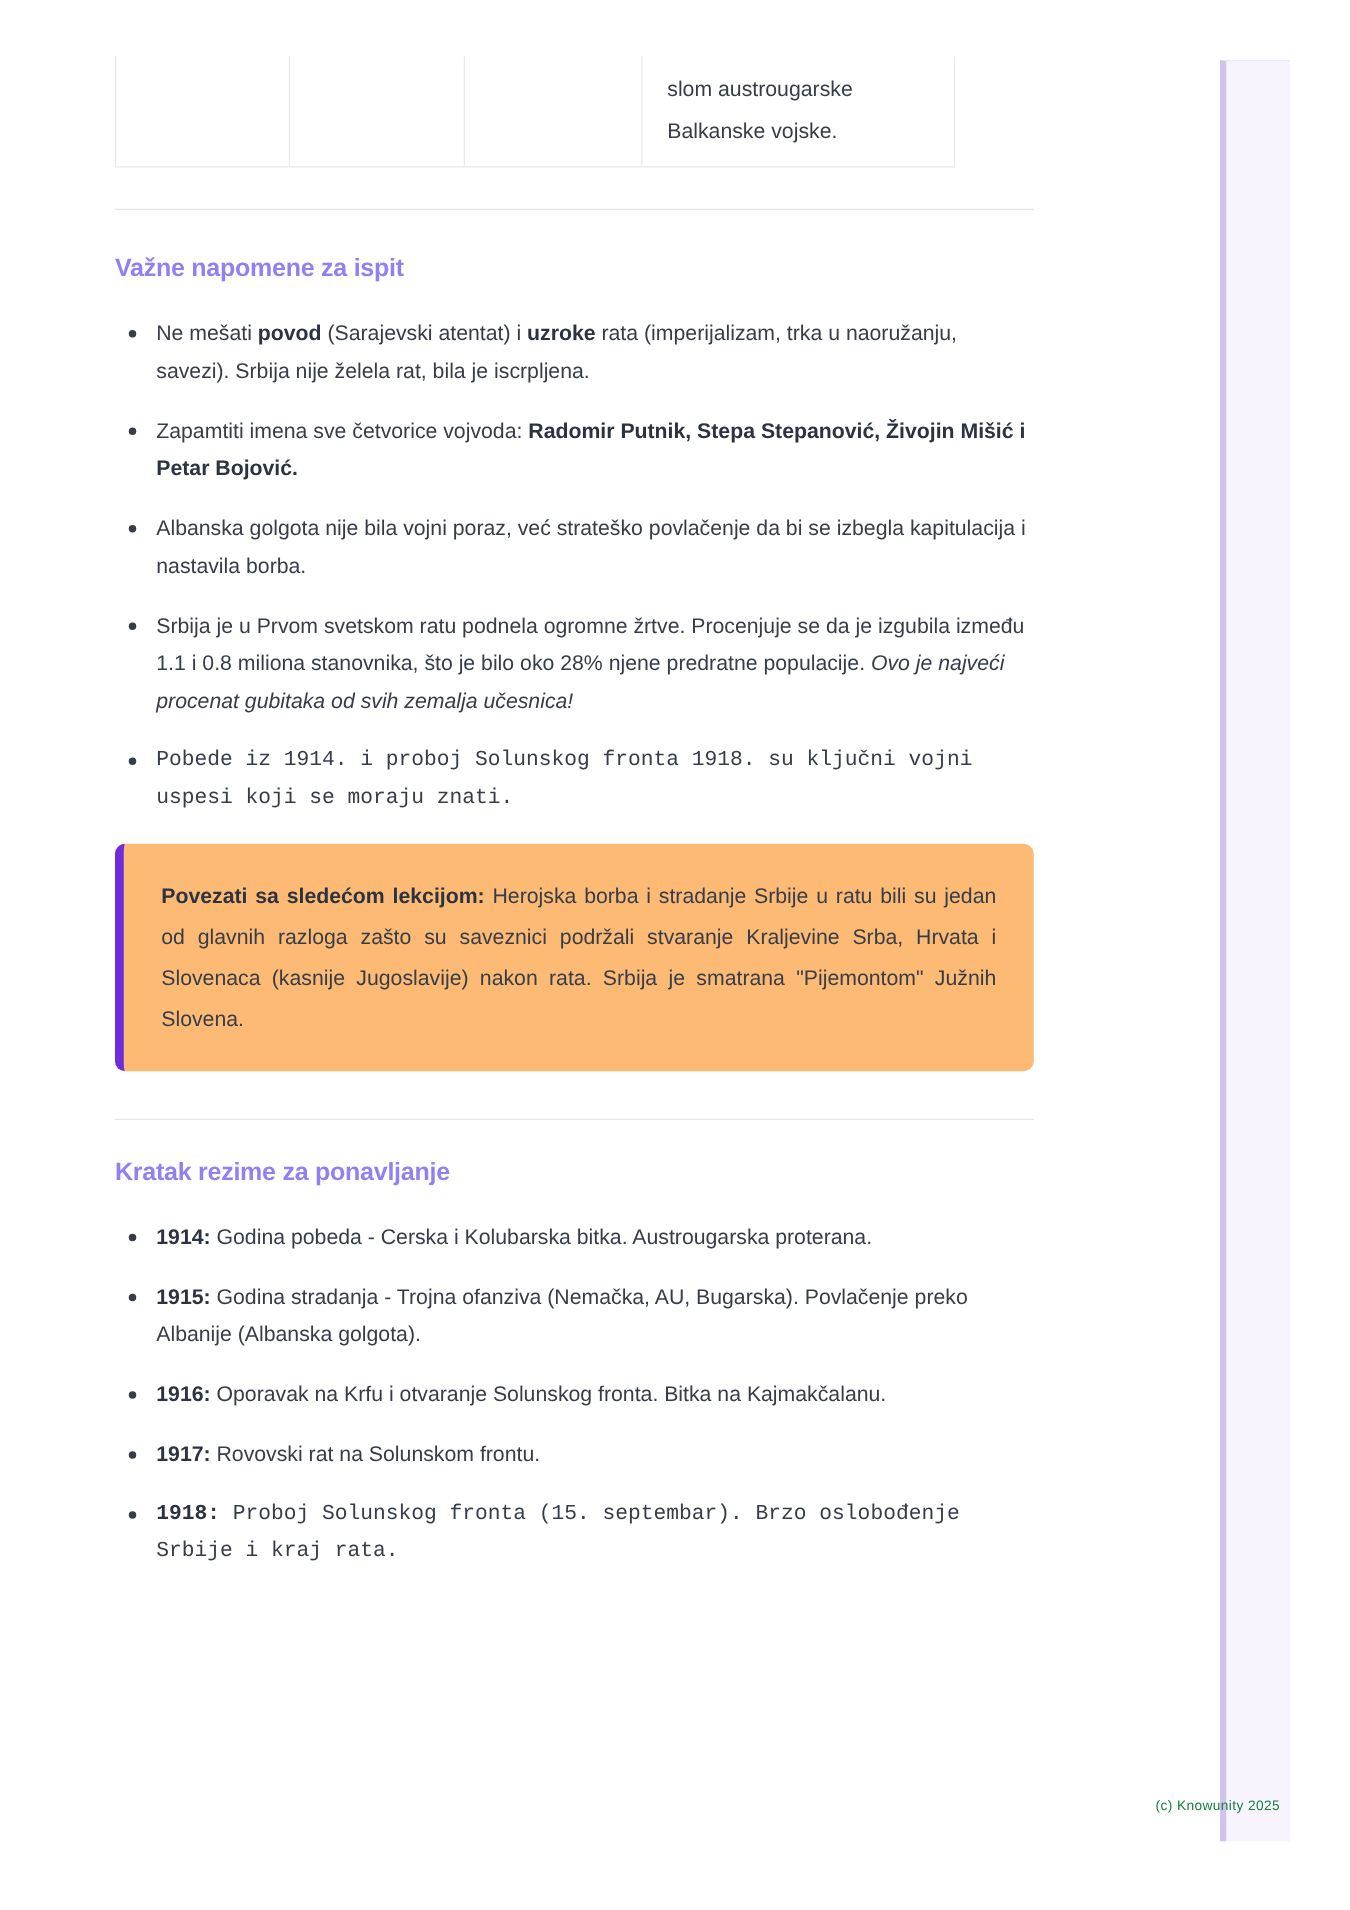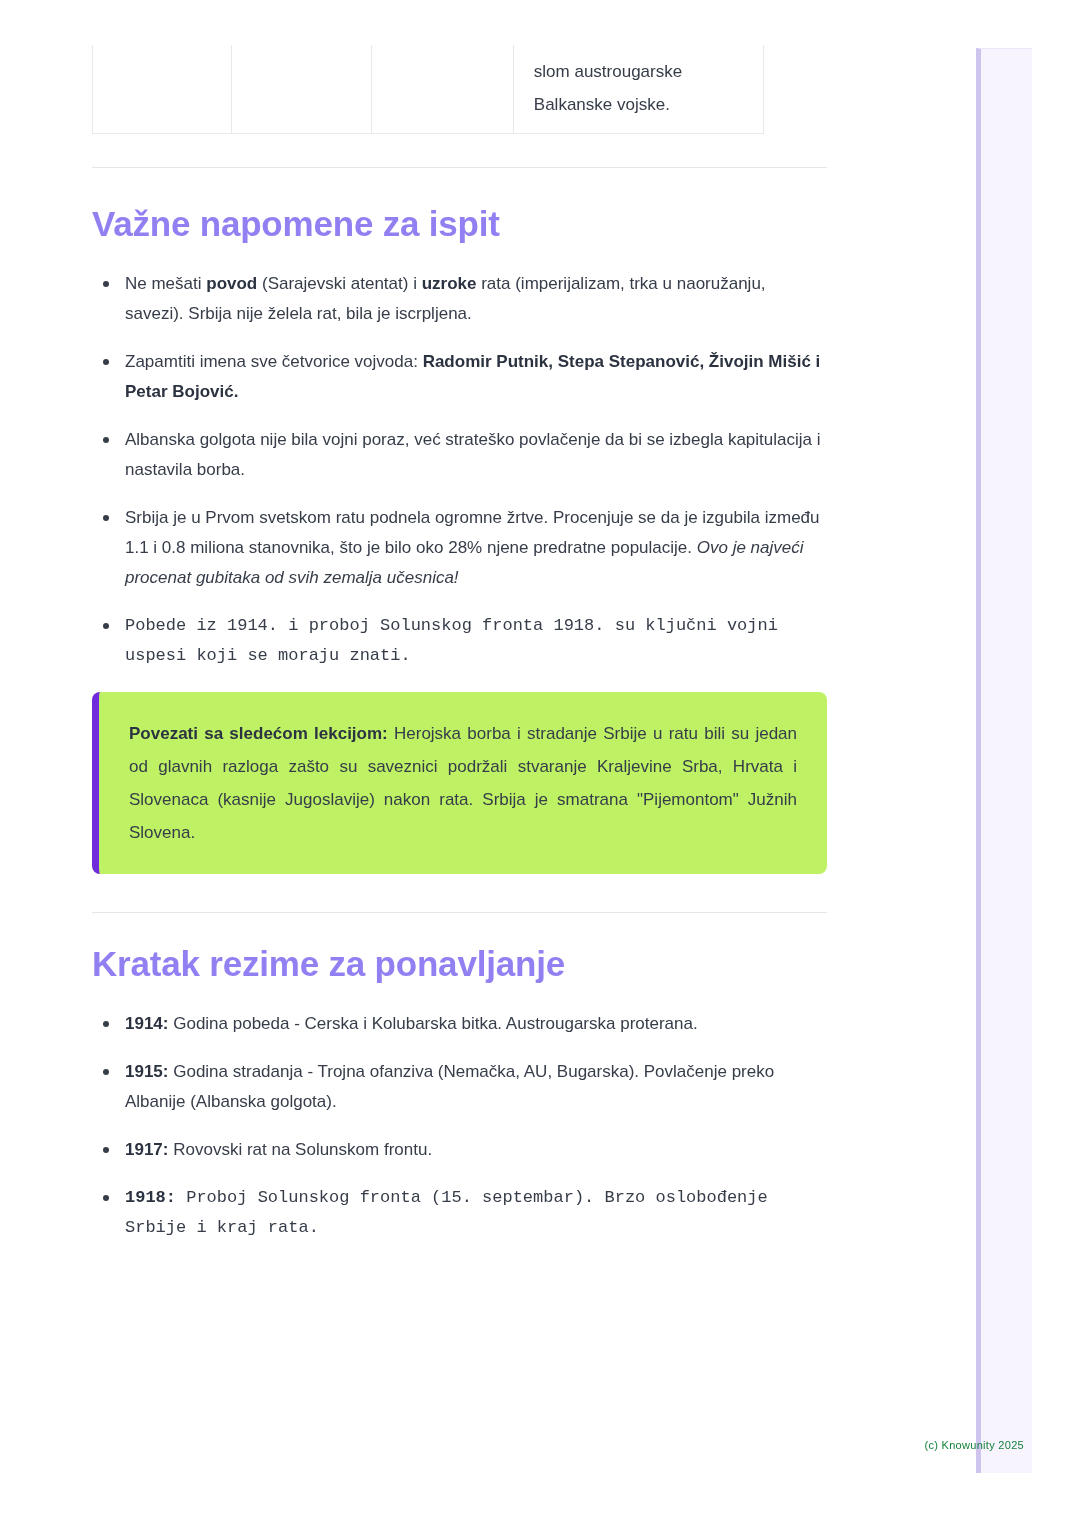--- a/index.html
+++ b/index.html
@@ -46,21 +46,21 @@
   .divider {
     border: none;
     border-top: 1px solid #e6e6e9;
     height: 0;
   }
   .divider-1 { margin-top: 33px; }
   .divider-2 { margin-top: 38px; }
 
   
   h2.section-title {
-    font-size: 35px;
+    font-size: 20px;
     font-weight: 700;
     color: #9180f1;
     letter-spacing: -0.2px;
   }
   .h-exam    { margin-top: 36px; }
   .h-summary { margin-top: 31px; }
 
   
   ul.notes {
     list-style: none;
@@ -85,21 +85,21 @@
     border-radius: 50%;
     background: #363d49;
   }
   .b { font-weight: 700; color: #2b3240; }
   .i { font-style: italic; }
 
   
   .callout {
     margin-top: 21px;
     width: 735px;
-    background: #bef264;
+    background: #fdba74;
     border-left: 7px solid #6f2bdc;
     border-radius: 8px;
     padding: 25px 30px 25px 30px;
   }
   .callout p {
     font-size: 17px;
     line-height: 33px;
     text-align: justify;
     color: #363d49;
   }
@@ -171,20 +171,23 @@
   <h2 class="section-title h-summary">Kratak rezime za ponavljanje</h2>
 
   <ul class="notes">
     <li>
       <span class="b">1914:</span><span> Godina pobeda - Cerska i Kolubarska bitka. Austrougarska proterana.</span>
     </li>
     <li>
       <span class="b">1915:</span><span> Godina stradanja - Trojna ofanziva (Nemačka, AU, Bugarska). Povlačenje preko Albanije (Albanska golgota).</span>
     </li>
     <li>
+      <span class="b">1916:</span><span> Oporavak na Krfu i otvaranje Solunskog fronta. Bitka na Kajmakčalanu.</span>
+    </li>
+    <li>
       <span class="b">1917:</span><span> Rovovski rat na Solunskom frontu.</span>
     </li>
     <li>
       <span class="b">1918:</span><span> Proboj Solunskog fronta (15. septembar). Brzo oslobođenje Srbije i kraj rata.</span>
     </li>
   </ul>
 
 </div>
 
 <div class="side-strip"></div>

